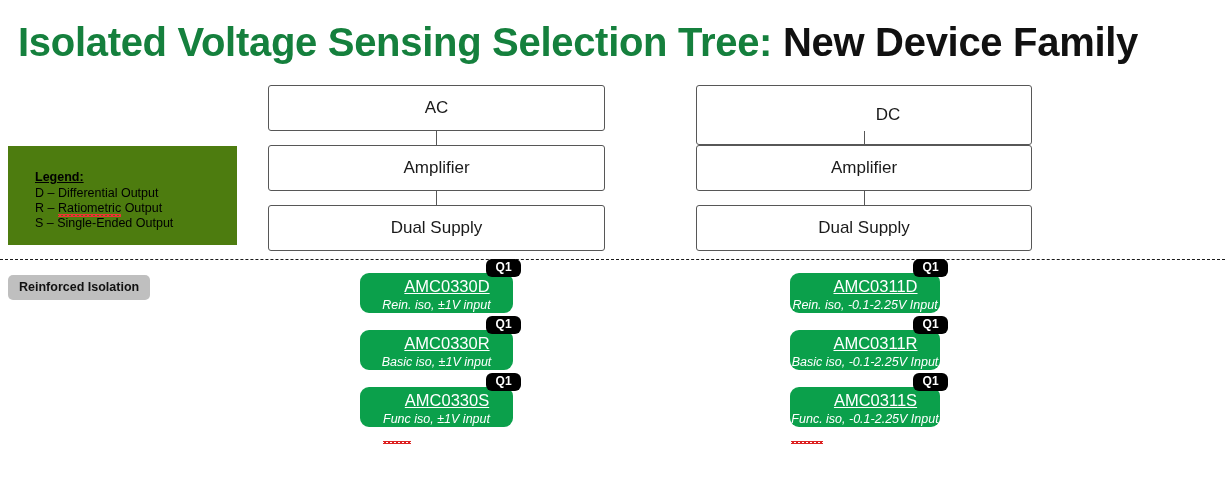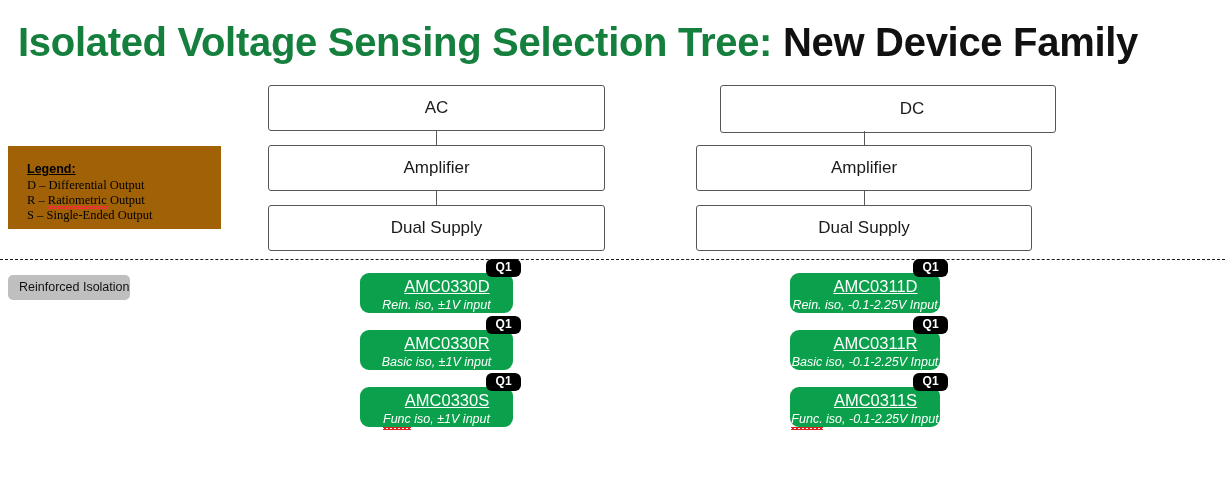--- a/index.html
+++ b/index.html
@@ -34,40 +34,39 @@
   #title .t-red   { color: #15803d; }
   #title .t-black { color: #111111; }
 
   
   #legend {
     position: absolute;
     left: 8px;
     top: 146px;
     width: 197px;
     height: 67px;
-    background: #a16207;
-    padding: 8px;
+    background: #4d7c0f;
+    padding: 16px;
   }
   #legend .legend-inner {
     padding: 8px 0 0 11px;
   }
   #legend .legend-title {
     font-size: 12.5px;
     font-weight: bold;
     color: #000;
     text-decoration: underline;
     line-height: 15px;
     margin-bottom: 1px;
   }
   #legend .legend-row {
     font-size: 12.5px;
     color: #000;
     line-height: 15px;
     white-space: nowrap;
-    font-family: Liberation Serif, serif;
   }
   .squiggle {
     background-image: linear-gradient(45deg, transparent 40%, #E33 40%, #E33 60%, transparent 60%),
                       linear-gradient(-45deg, transparent 40%, #E33 40%, #E33 60%, transparent 60%);
     background-size: 4px 3px;
     background-repeat: repeat-x;
     background-position: 0 100%;
     padding-bottom: 2px;
   }
 
@@ -100,23 +99,23 @@
     border-top: 1.5px dashed #1a1a1a;
   }
 
   
   #iso-tag {
     position: absolute;
     left: 8px;
     top: 275px;
     background: #BFBFBF;
     border-radius: 5px;
-    padding: 5px 1px 6px 11px;
-    font-size: 12.5px;
-    font-weight: normal;
+    padding: 5px 11px 6px 11px;
+    font-size: 12.5px;
+    font-weight: bold;
     color: #111;
     white-space: nowrap;
   }
 
   
   .device {
     position: absolute;
     box-sizing: border-box;
     background: #0BA04B;
     border-radius: 9px;
@@ -139,21 +138,21 @@
     line-height: 16px;
     color: #ffffff;
     white-space: nowrap;
   }
   .device .dev-desc .squiggle {
     background-image: linear-gradient(45deg, transparent 40%, #D22 40%, #D22 60%, transparent 60%),
                       linear-gradient(-45deg, transparent 40%, #D22 40%, #D22 60%, transparent 60%);
     background-size: 4px 3px;
     background-repeat: repeat-x;
     background-position: 0 100%;
-    padding-bottom: 4px;
+    padding-bottom: 18px;
   }
   .qbadge {
     position: absolute;
     top: -14px;
     right: -8px;
     background: #000000;
     color: #ffffff;
     font-size: 12px;
     font-weight: bold;
     line-height: 13px;
@@ -191,21 +190,21 @@
   </div>
   <div class="connector" style="left:436px; top:131px; height:14px;"></div>
   <div class="flow-box" style="left:268px; top:145px; width:337px; height:46px;">
     <span>Amplifier</span>
   </div>
   <div class="connector" style="left:436px; top:191px; height:14px;"></div>
   <div class="flow-box" style="left:268px; top:205px; width:337px; height:46px;">
     <span>Dual Supply</span>
   </div>
 
-  <div class="flow-box" style="left:720px; top:85px; width:336px; height:48px;padding-left:48px;">
+  <div class="flow-box" style="left:696px; top:85px; width:336px; height:60px;padding-left:48px;">
     <span>DC</span>
   </div>
   <div class="connector" style="left:864px; top:131px; height:14px;"></div>
   <div class="flow-box" style="left:696px; top:145px; width:336px; height:46px;">
     <span>Amplifier</span>
   </div>
   <div class="connector" style="left:864px; top:191px; height:14px;"></div>
   <div class="flow-box" style="left:696px; top:205px; width:336px; height:46px;">
     <span>Dual Supply</span>
   </div>

